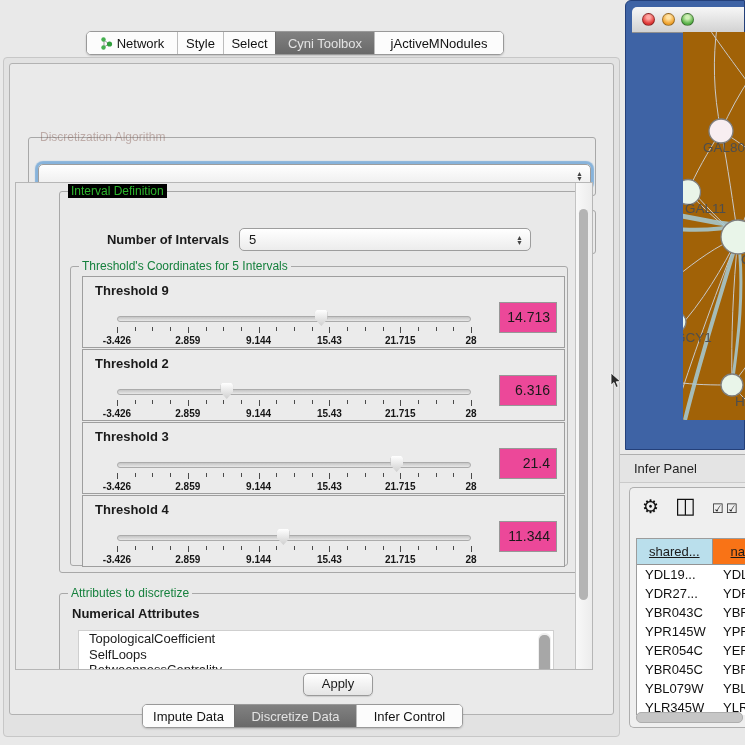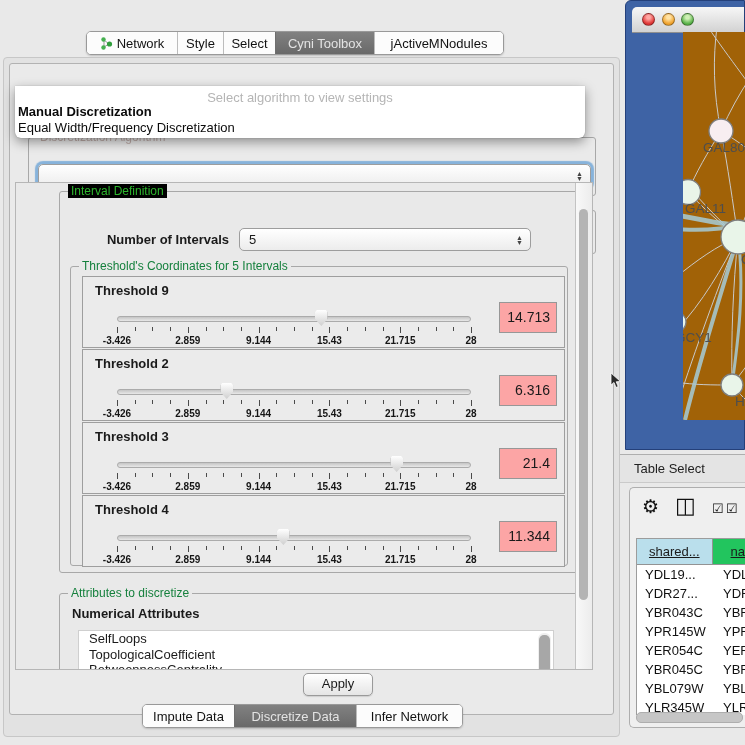--- a/index.html
+++ b/index.html
@@ -54,21 +54,21 @@
          border:1px solid #ababab;border-radius:4px;}
   .thumb{position:absolute;top:1px;width:13px;height:16px;transform:translateX(-50%);
          background:linear-gradient(#ffffff,#cfcfcf);
          clip-path:polygon(15% 0,85% 0,100% 15%,100% 55%,50% 100%,0 55%,0 15%);
          filter:drop-shadow(0 0 1px #777);}
   .ticks{position:absolute;left:0;right:0;top:18px;height:7px;}
   .tick{position:absolute;width:1px;height:4px;background:#4a4a4a;}
   .tick.major{height:6px;}
   .tick-labels{position:absolute;left:0;right:0;top:26px;height:11px;}
   .tick-labels span{position:absolute;transform:translateX(-50%);font-size:10px;font-weight:bold;color:#151515;white-space:nowrap;}
-  .thr-value{position:absolute;left:416px;top:25px;width:58px;height:31px;background:#fca5a5;border:1px solid #979797;
+  .thr-value{position:absolute;left:416px;top:25px;width:58px;height:31px;background:#ec4899;border:1px solid #979797;
              box-sizing:border-box;font-size:14px;text-align:right;line-height:29px;padding-right:6px;}
   
   #attr-list{position:absolute;left:18px;top:36px;width:474px;height:106px;background:#fff;border:1px solid #cfcfcf;}
   .attr-item{padding:1px 0 1px 10px;font-size:13px;line-height:13.5px;}
   #attr-scroll{position:absolute;right:2px;top:2px;width:13px;height:98px;background:#efefef;border-radius:6px;}
   #attr-scroll .sthumb{position:absolute;left:1px;top:2px;width:11px;height:38px;background:#a7a7a7;border-radius:5px;}
   
   .push-btn{position:absolute;border:1px solid #9a9a9a;border-radius:5px;background:linear-gradient(#ffffff,#e5e5e5);
             font-size:13px;text-align:center;box-shadow:0 1px 1px rgba(0,0,0,.12);}
   #noi-label{left:60px;top:228px;width:152px;text-align:right;font-size:13px;font-weight:bold;}
@@ -91,21 +91,21 @@
           border-radius:5px 0 0 5px;box-sizing:border-box;}
   .tp-icon{position:absolute;color:#111;}
   #gear-icon{left:12px;top:7px;font-size:19px;}
   #split-icon{left:45px;top:5px;font-size:22px;}
   .cb-icon{top:13px;font-size:13px;}
   #tp-table{position:absolute;left:6px;top:50px;right:0;height:176px;background:#fff;overflow:hidden;
             border-left:1px solid #9c9c9c;border-top:1px solid #9c9c9c;}
   #tp-head{display:flex;height:26px;text-decoration:underline;}
   .tp-h{box-sizing:border-box;font-size:13px;line-height:25px;border-bottom:1px solid #939393;}
   .tp-h.h0{width:77px;background:#badfec;border-right:1px solid #939393;text-align:center;}
-  .tp-h.h1{flex:1;background:#22c55e;padding-left:18px;}
+  .tp-h.h1{flex:1;background:#f97316;padding-left:18px;}
   .tp-row{display:flex;height:19px;font-size:13px;line-height:19px;color:#111;}
   .tp-cell{box-sizing:border-box;overflow:hidden;white-space:nowrap;}
   .tp-cell.c0{width:77px;padding-left:8px;}
   .tp-cell.c1{flex:1;padding-left:9px;}
   #tp-hscroll{position:absolute;left:6px;right:2px;bottom:5px;height:10px;}
   #tp-hscroll .sthumb{position:absolute;left:0;right:0;height:9px;background:#c6c6c6;border:1px solid #aeaeae;border-radius:5px;}
   #cursor{left:610px;top:372px;}
 </style>
 </head>
 <body>
@@ -332,49 +332,44 @@
         </div>
       </div>
 
       <div class="groupbox" style="left:43px;top:410px;width:518px;height:150px;background:#e9e9e9;">
         <span class="group-title gt-blue" style="background:#e9e9e9;">Attributes to discretize</span>
         <span id="attr-sub">Numerical Attributes</span>
         <div id="attr-list">
           <div id="attr-scroll">
               <div class="sthumb"></div>
             </div>
-        <div class="attr-item">SelfLoops</div>
-            <div class="attr-item">TopologicalCoefficient</div>
+        <div class="attr-item">TopologicalCoefficient</div>
+            <div class="attr-item">SelfLoops</div>
             <div class="attr-item">BetweennessCentrality</div>
           </div>
       </div>
 
       <div id="vscroll">
         <div class="sthumb"></div>
       </div>
     </div>
 
     <div class="push-btn" style="left:265px;top:609px;width:68px;height:21px;line-height:20px;margin-left:28px;">Apply</div>
   </div>
 
-  <div class="abs" id="algo-popup">
-    <div id="popup-ph">Select algorithm to view settings</div>
-    <div class="popup-item" style="top:18px;font-weight:bold;">Manual Discretization</div>
-    <div class="popup-item" style="top:34px;">Equal Width/Frequency Discretization</div>
-  </div>
 
   <div class="abs seg-group" id="bottom-tabs">
     <div class="seg" style="width:91px">
       <span>Impute Data</span>
       </div>
     <div class="seg sel" style="width:122px">
       <span>Discretize Data</span>
       </div>
     <div class="seg" style="width:106px">
-      <span>Infer Network</span>
+      <span>Infer Control</span>
       </div>
   </div>
 
   <div class="abs" id="net-window">
     <div id="net-titlebar">
       <span class="tl" id="tl-red"></span>
       <span class="tl" id="tl-yellow"></span>
       <span class="tl" id="tl-green"></span>
     </div>
     <div id="net-canvas">
@@ -427,21 +422,21 @@
             <text x="58" y="232">GAL4</text>
             <text x="101" y="308">HA</text>
             <text x="-8" y="310">GCY1</text>
             <text x="52" y="374">HAP2</text>
           </g>
       </svg>
     </div>
   </div>
 
   <div class="abs" id="tp-header">
-    <span id="tp-title">Table Select</span>
+    <span id="tp-title">Infer Panel</span>
   </div>
   <div class="abs" id="tp-box">
     <span class="tp-icon" id="gear-icon">⚙</span>
     <span class="tp-icon" id="split-icon">◫</span>
     <span class="tp-icon cb-icon" style="left:82px;">☑</span>
     <span class="tp-icon cb-icon" style="left:96px;">☑</span>
     <div id="tp-table">
       <div id="tp-head">
         <div class="tp-h h0">shared...</div>
         <div class="tp-h h1">na</div>

